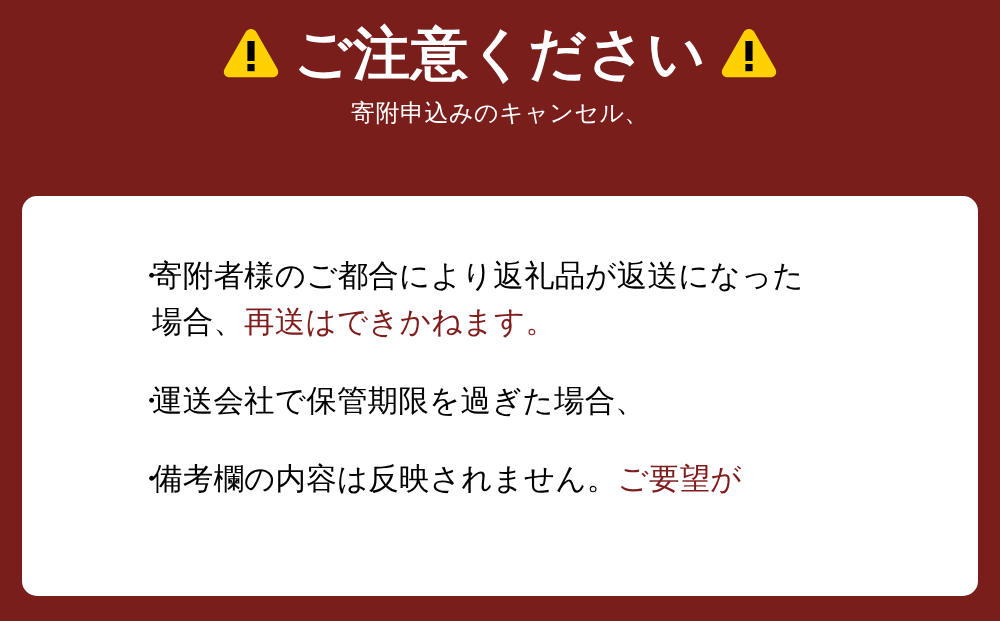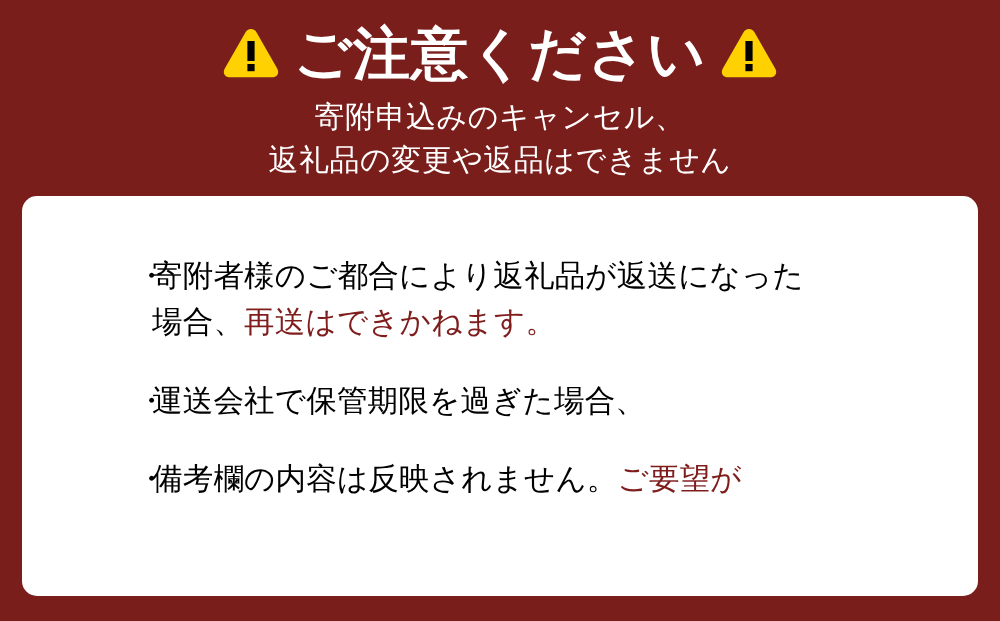--- a/index.html
+++ b/index.html
@@ -61,21 +61,21 @@
     -webkit-font-smoothing: antialiased;
   }
 
   .subtitle {
     position: absolute;
     top: 96px;
     left: 0;
     width: 1000px;
     text-align: center;
     color: #FFFFFF;
-    font-size: 30px;
+    font-size: 24px;
     font-weight: 500;
     line-height: 1.42;
     letter-spacing: 0.5px;
   }
   .subtitle .sub-line {
     display: block;
   }
 
   
   .card {
@@ -144,21 +144,20 @@
 
       <svg class="warn-tri" viewBox="0 0 58 52" aria-hidden="true">
         <path d="M29 2 C31.6 2 33.4 3.3 34.6 5.4 L55.2 41.6 C56.4 43.8 56.6 45.9 55.4 47.8 C54.2 49.7 52.2 50.3 49.7 50.3 L8.3 50.3 C5.8 50.3 3.8 49.7 2.6 47.8 C1.4 45.9 1.6 43.8 2.8 41.6 L23.4 5.4 C24.6 3.3 26.4 2 29 2 Z" fill="#FFD100"></path>
         <rect x="25.4" y="14" width="7.2" height="20" fill="#000000"></rect>
         <rect x="25.4" y="37" width="7.2" height="7.2" fill="#000000"></rect>
       </svg>
     </div>
 
     <div class="subtitle">
       <span class="sub-line">寄附申込みのキャンセル、</span>
-      <span class="sub-line">返礼品の変更や返品はできません</span>
     </div>
 
   </div>
 
   <div class="card">
     <div class="notes">
 
       <div class="note">
         <span class="bullet">・</span>
         <span class="note-body">

